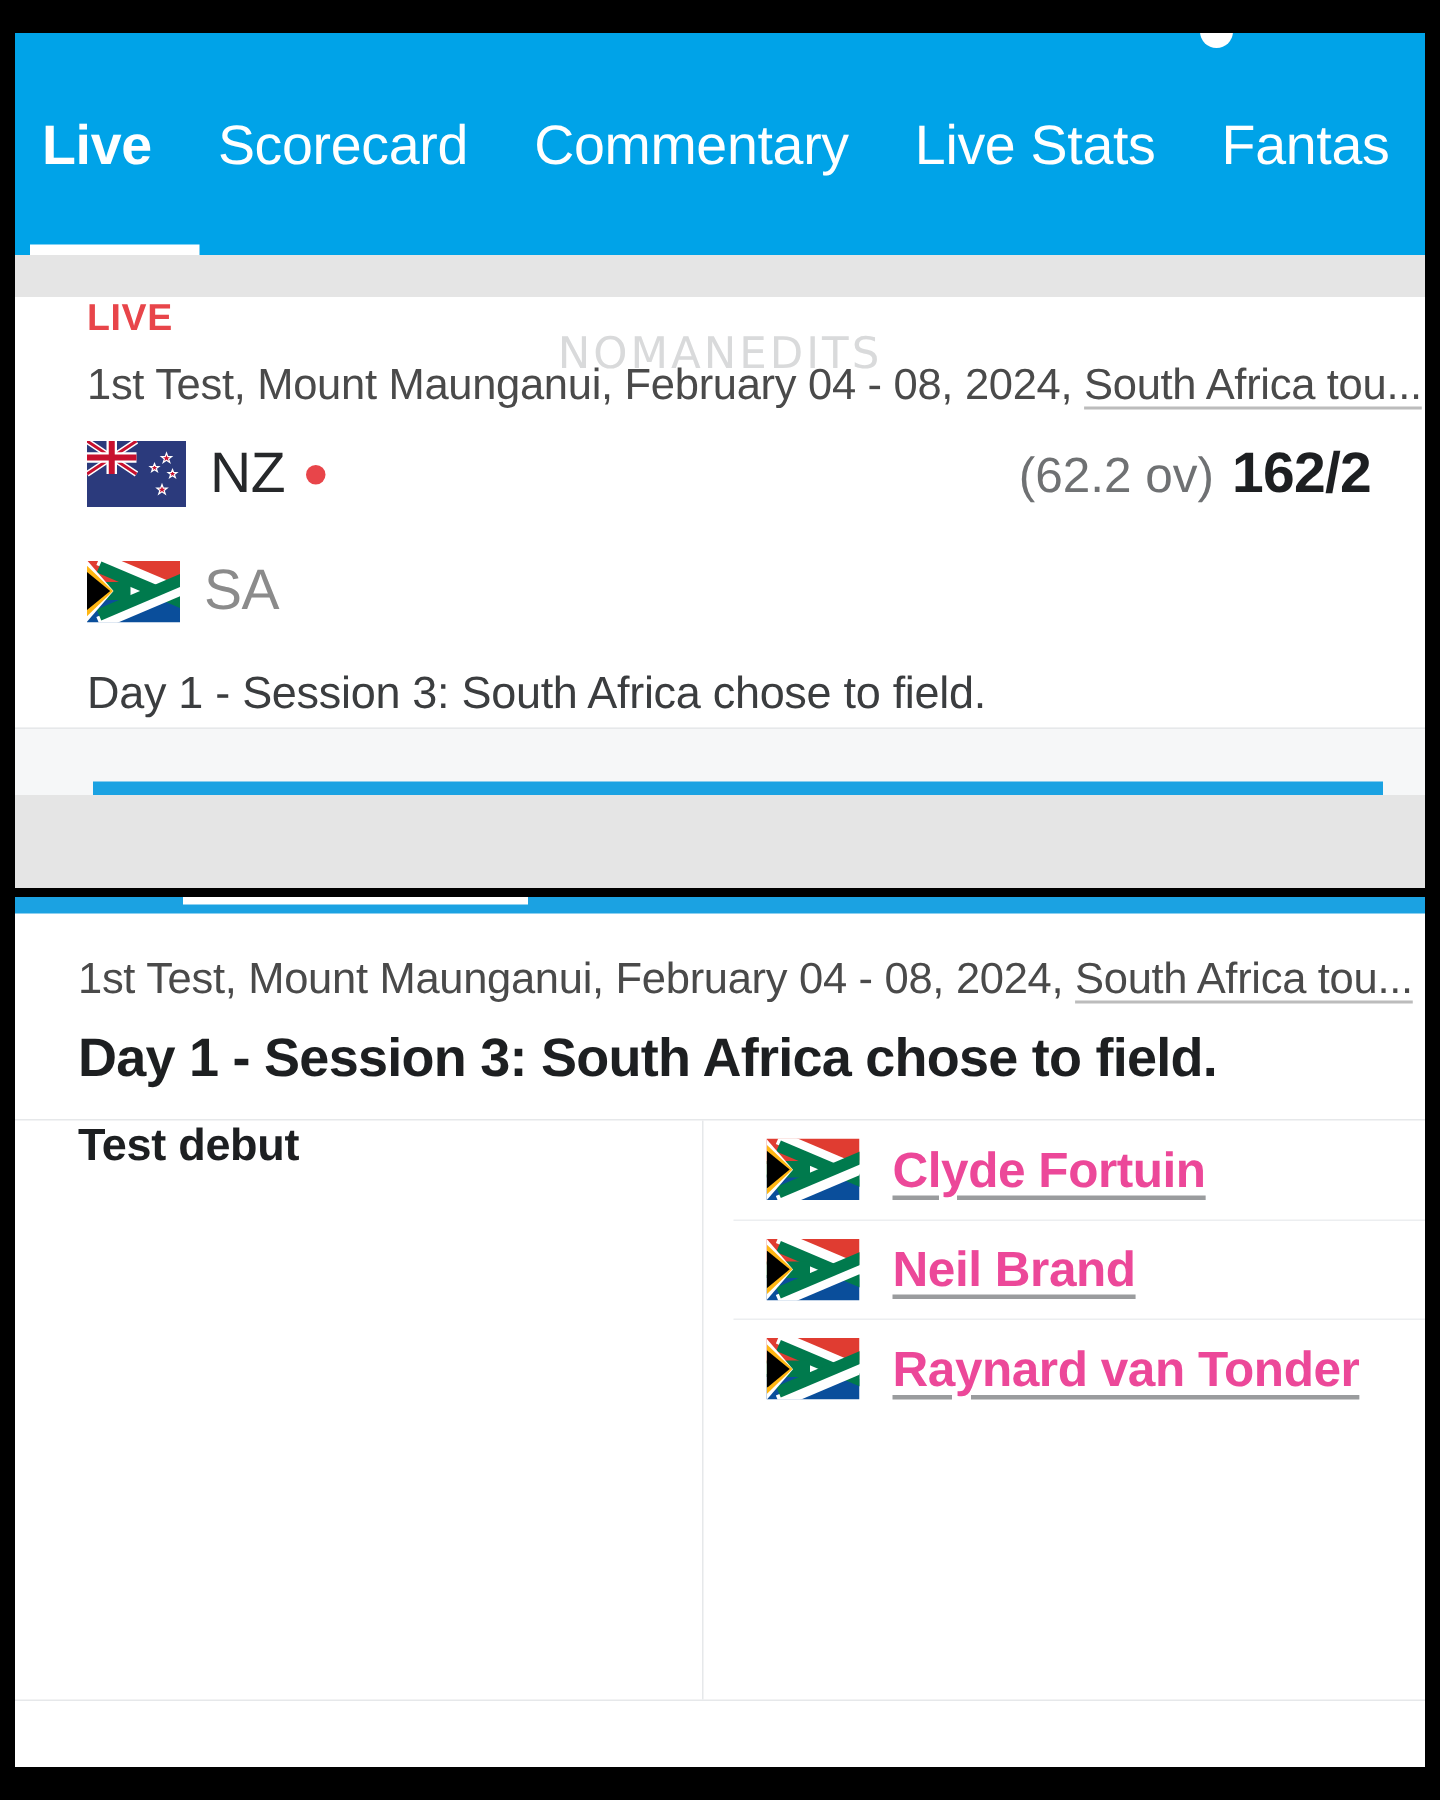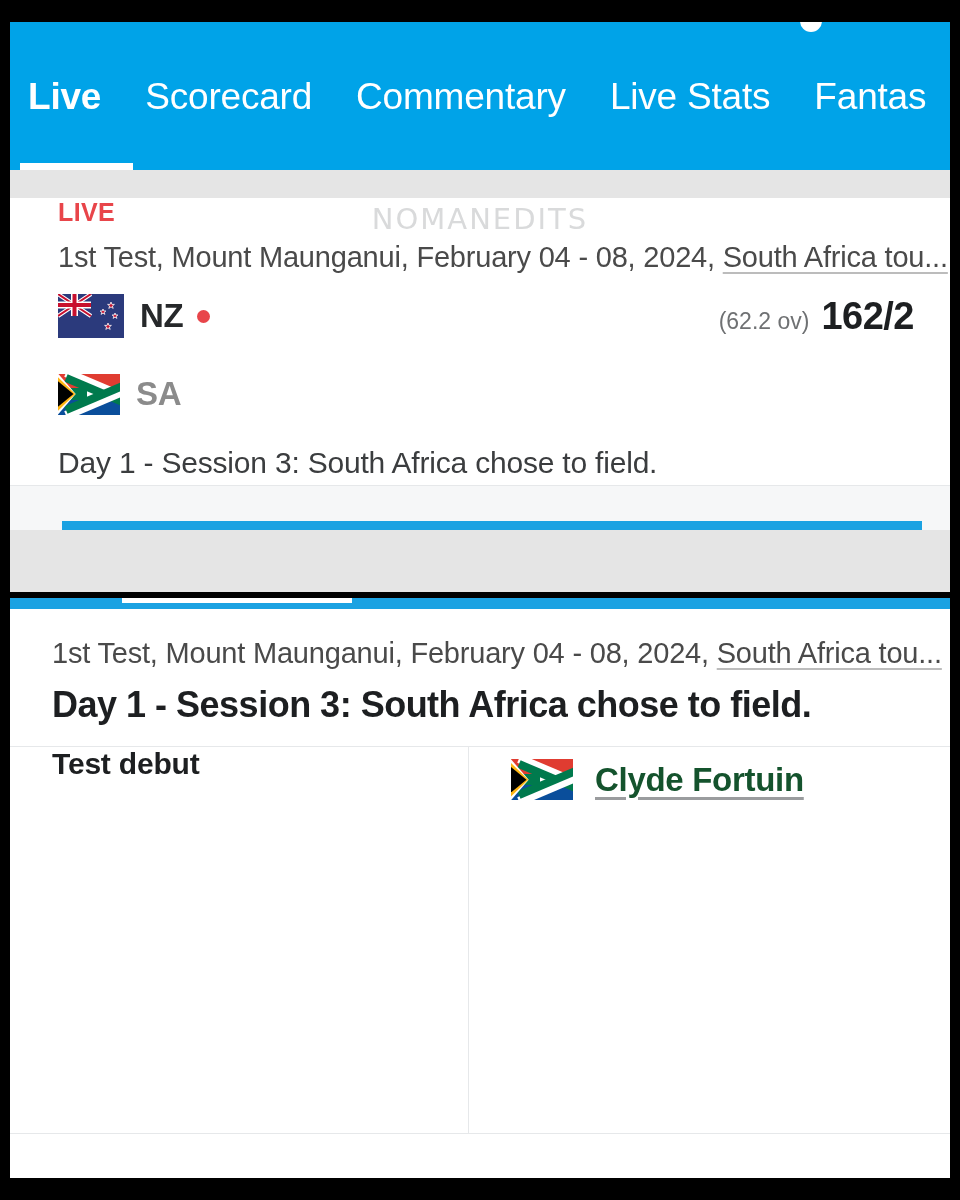--- a/index.html
+++ b/index.html
@@ -112,43 +112,43 @@
     align-items: center;
     margin: 16px 0 0 48px;
     height: 52px;
   }
   .team-row.second { margin-top: 26px; }
   .team-left {
     display: flex;
     align-items: center;
   }
   .team-name {
-    font-size: 33px;
-    font-weight: 700;
+    font-size: 38px;
+    font-weight: 400;
     margin-left: 16px;
     letter-spacing: -0.3px;
   }
   .team-name.batting { color: #26282a; }
   .team-name.idle { color: #8b8b8b; }
   .striker-dot {
     width: 13px;
     height: 13px;
     border-radius: 50%;
     background: #e8454a;
     margin-left: 14px;
   }
   .team-score {
     position: absolute;
     right: 36px;
     display: flex;
     align-items: baseline;
     white-space: nowrap;
   }
   .overs {
-    font-size: 23px;
+    font-size: 33px;
     color: #6f7173;
     margin-right: 12px;
   }
   .runs {
     font-size: 38px;
     font-weight: 700;
     color: #1d1f21;
     letter-spacing: -0.5px;
   }
 
@@ -172,21 +172,21 @@
     right: 0;
     bottom: 0;
     height: 44px;
     background: #f6f7f8;
     border-top: 1px solid #e6e8ea;
   }
   .watermark {
     position: absolute;
     left: 0;
     right: 0;
-    top: 4px;
+    top: 20px;
     text-align: center;
     font-size: 29px;
     color: #d9dadb;
     letter-spacing: 2px;
     font-family: "DejaVu Sans", sans-serif;
   }
   .bottom-blue-bar-top {
     position: absolute;
     left: 52px;
     right: 28px;
@@ -286,21 +286,21 @@
     align-items: center;
     height: 65.5px;
     border-bottom: 1px solid #eceef0;
     padding-left: 22px;
   }
   .player-row:last-child { border-bottom: none; }
   .player-name {
     margin-left: 22px;
     font-size: 33px;
     font-weight: 700;
-    color: #14532d;
+    color: #ec4899;
     text-decoration: underline;
     text-decoration-color: #9a9c9e;
     text-underline-offset: 6px;
     letter-spacing: -0.3px;
     white-space: nowrap;
   }
   .table-footer-row {
     position: absolute;
     left: 0;
     right: 0;
@@ -477,22 +477,54 @@
               <span class="sa-y-green-bot"></span>
             <span class="sa-center-green"></span>
             <span class="sa-wedge-white"></span>
               <span class="sa-wedge-yellow"></span>
               <span class="sa-wedge-black"></span>
           </span>
           <span class="player-name">Clyde Fortuin</span>
         </div>
 
 
-
-
+        <div class="player-row">
+          <span class="flag flag-sa">
+            <span class="sa-red"></span>
+              <span class="sa-blue"></span>
+              <span class="sa-white"></span>
+            <span class="sa-y-white-top"></span>
+              <span class="sa-y-green-top"></span>
+            <span class="sa-y-white-bot"></span>
+              <span class="sa-y-green-bot"></span>
+            <span class="sa-center-green"></span>
+            <span class="sa-wedge-white"></span>
+              <span class="sa-wedge-yellow"></span>
+              <span class="sa-wedge-black"></span>
+          </span>
+          <span class="player-name">Neil Brand</span>
+        </div>
+
+
+        <div class="player-row">
+          <span class="flag flag-sa">
+            <span class="sa-red"></span>
+              <span class="sa-blue"></span>
+              <span class="sa-white"></span>
+            <span class="sa-y-white-top"></span>
+              <span class="sa-y-green-top"></span>
+            <span class="sa-y-white-bot"></span>
+              <span class="sa-y-green-bot"></span>
+            <span class="sa-center-green"></span>
+            <span class="sa-wedge-white"></span>
+              <span class="sa-wedge-yellow"></span>
+              <span class="sa-wedge-black"></span>
+          </span>
+          <span class="player-name">Raynard van Tonder</span>
+        </div>
 
 
       </div>
       <div class="table-footer-row"></div>
     </div>
   </div>
 
 </div>
 
 </body></html>

